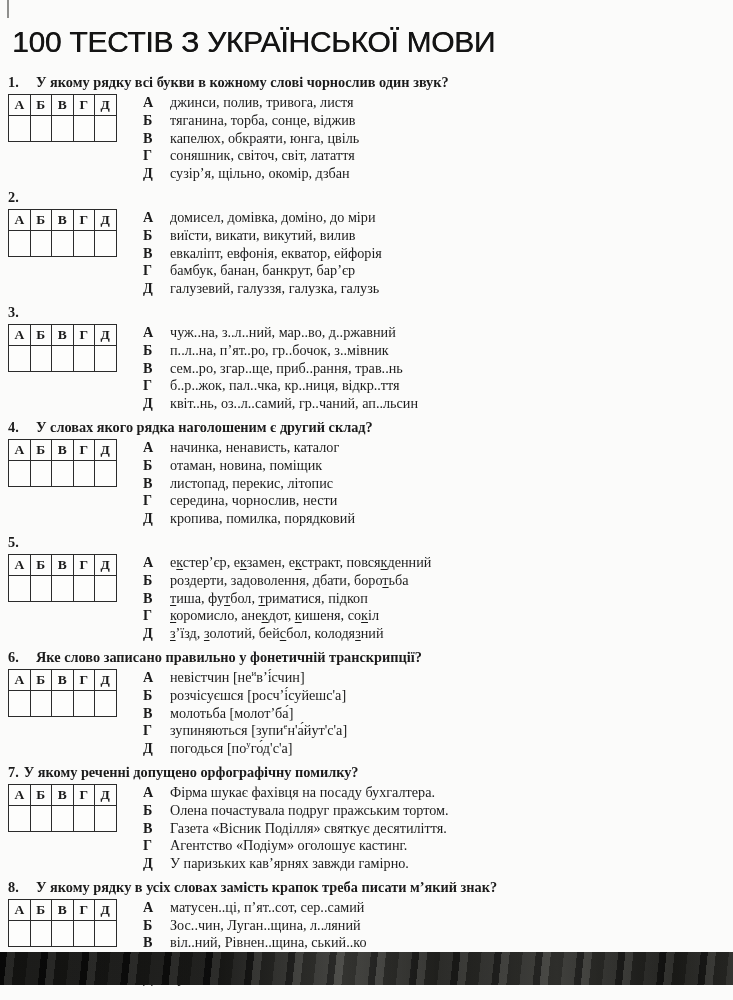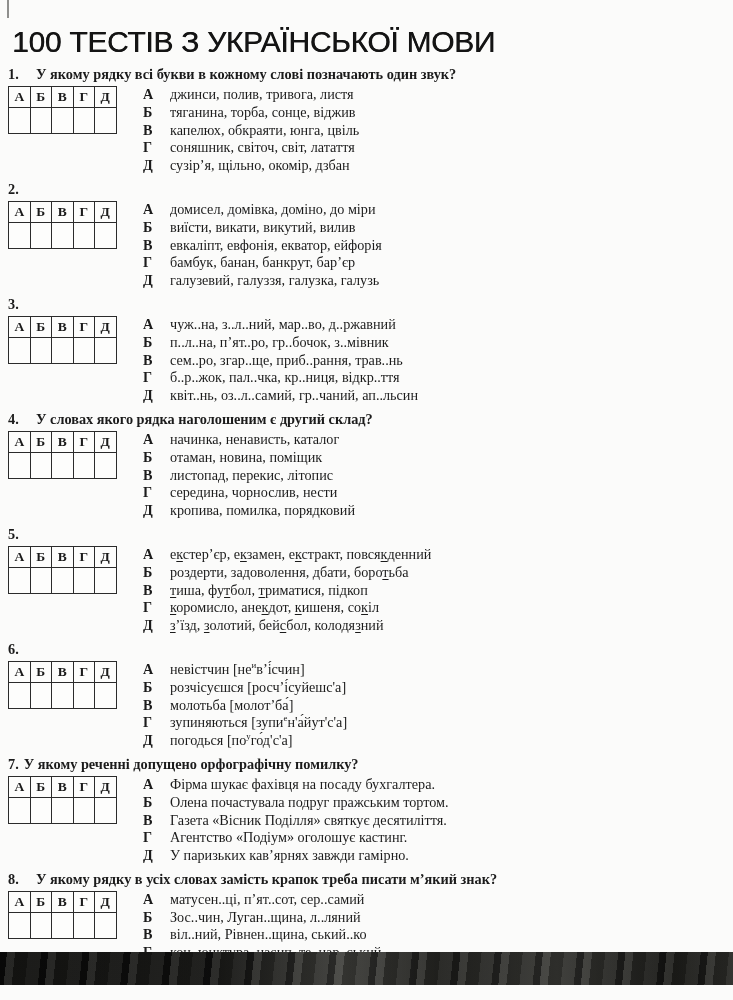--- a/index.html
+++ b/index.html
@@ -4,21 +4,21 @@
 <style>
   html,body{margin:0;padding:0;background:#e8e8e6;}
   .page{
     width:733px;height:1000px;position:relative;overflow:hidden;
     background:#fbfbfa;color:#1b1b1b;
     font-family:"Liberation Serif", serif;
     margin:0 auto;
   }
   .edge-artifact{position:absolute;left:7px;top:0;width:2px;height:18px;background:#8f8f8d;}
   .title{
-    margin:26px 0 8px 12px;
+    margin:26px 0 16px 12px;
     font-family:"Liberation Sans", sans-serif;
     font-size:30px;line-height:32px;letter-spacing:-0.3px;
     font-weight:400;color:#141414;
     text-shadow:0.45px 0 0 #141414;
   }
   .questions{margin:0 14px 0 8px;}
   .question{margin-bottom:3px;}
   .q-header{display:flex;font-weight:bold;font-size:14.3px;line-height:16px;margin-top:6px;}
   .q-num{width:28px;flex:none;}
   .question.tight .q-num{width:auto;margin-right:5px;}
@@ -49,21 +49,21 @@
 <div class="page">
   <div class="edge-artifact"></div>
 
   <h1 class="title">100 ТЕСТІВ З УКРАЇНСЬКОЇ МОВИ</h1>
 
   <div class="questions">
 
     <div class="question">
       <div class="q-header">
         <span class="q-num">1.</span>
-        <span class="q-text">У якому рядку всі букви в кожному слові позначають один звук?</span>
+        <span class="q-text">У якому рядку всі букви в кожному слові чорнослив один звук?</span>
       </div>
       <div class="q-body">
         <div class="grid-col">
           <table class="answer-grid">
             <tbody>
                 <tr class="hdr">
               <td>А</td>
               <td>Б</td>
               <td>В</td>
               <td>Г</td>
@@ -301,20 +301,21 @@
               <span class="opt-letter">Д</span>
               <span class="opt-text"><u>з</u>’їзд, <u>з</u>олотий, бей<u>с</u>бол, колодя<u>з</u>ний</span>
             </div>
         </div>
       </div>
     </div>
 
     <div class="question">
       <div class="q-header">
         <span class="q-num">6.</span>
+        <span class="q-text">Яке слово записано правильно у фонетичній транскрипції?</span>
       </div>
       <div class="q-body">
         <div class="grid-col">
           <table class="answer-grid">
             <tbody>
                 <tr class="hdr">
               <td>А</td>
               <td>Б</td>
               <td>В</td>
               <td>Г</td>

